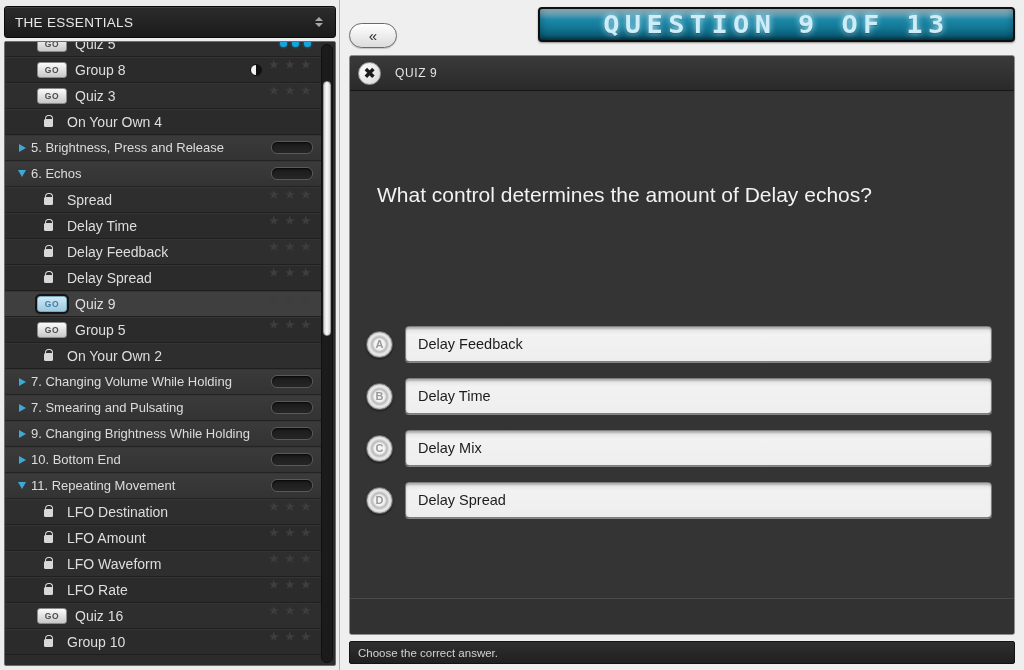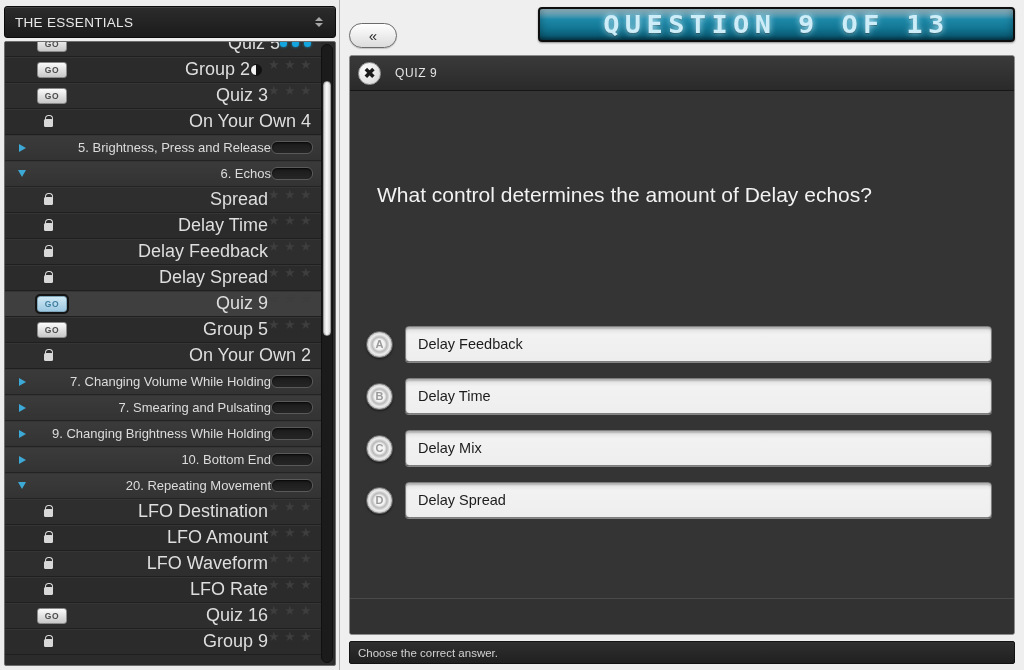--- a/index.html
+++ b/index.html
@@ -89,21 +89,20 @@
 
   
   .row {
     position: relative;
     display: flex;
     align-items: center;
     height: 26px;
     padding: 0 8px 0 10px;
     border-bottom: 1px solid #1f1f1f;
     box-shadow: inset 0 1px 0 #353535;
-    text-align: right;
   }
   .row.section {
     background: linear-gradient(#3b3b3b, #333333);
     border-bottom: 1px solid #232323;
   }
   .row.leaf { background: #2e2e2e; }
   .row.leaf.alt { background: #2b2b2b; }
   .row.active { background: #3f3f3f; }
 
   .disclosure {
@@ -183,23 +182,23 @@
     position: absolute;
     left: 1.5px; top: -4.5px;
     width: 6px; height: 6px;
     border: 1.8px solid #d8d8d8;
     border-bottom: none;
     border-radius: 3.5px 3.5px 0 0;
   }
 
   .leaf-label {
     color: #dedede;
-    font-size: 18px;
+    font-size: 14px;
     flex: 1;
-    margin-left: 0;
+    margin-left: 8px;
     white-space: nowrap;
   }
 
   .marks {
     display: flex;
     align-items: center;
     gap: 5px;
     margin-right: 2px;
   }
   .star {
@@ -453,21 +452,21 @@
               <span class="leaf-label">Quiz 5</span>
               <span class="marks">
                 <span class="dot"></span>
                 <span class="dot"></span>
                 <span class="dot"></span>
               </span>
             </div>
             <div class="row leaf alt">
               <span class="leaf-indent"></span>
               <span class="go-btn">GO</span>
-              <span class="leaf-label">Group 2</span>
+              <span class="leaf-label">Group 8</span>
               <span class="marks">
                 <span class="halfmoon"></span>
                 <span class="star"></span>
                 <span class="star"></span>
                 <span class="star"></span>
               </span>
             </div>
             <div class="row leaf">
               <span class="leaf-indent"></span>
               <span class="go-btn">GO</span>
@@ -601,21 +600,21 @@
               <span class="disclosure">
                 <span class="tri-right"></span>
               </span>
               <span class="section-label">10. Bottom End</span>
               <span class="progressbar"></span>
             </div>
             <div class="row section">
               <span class="disclosure">
                 <span class="tri-down"></span>
               </span>
-              <span class="section-label">20. Repeating Movement</span>
+              <span class="section-label">11. Repeating Movement</span>
               <span class="progressbar"></span>
             </div>
             <div class="row leaf">
               <span class="leaf-indent"></span>
               <span class="lock-icon">
                 <span class="lock-glyph"></span>
               </span>
               <span class="leaf-label">LFO Destination</span>
               <span class="marks">
                 <span class="star"></span>
@@ -667,21 +666,21 @@
                 <span class="star"></span>
                 <span class="star"></span>
                 <span class="star"></span>
               </span>
             </div>
             <div class="row leaf alt">
               <span class="leaf-indent"></span>
               <span class="lock-icon">
                 <span class="lock-glyph"></span>
               </span>
-              <span class="leaf-label">Group 9</span>
+              <span class="leaf-label">Group 10</span>
               <span class="marks">
                 <span class="star"></span>
                 <span class="star"></span>
                 <span class="star"></span>
               </span>
             </div>
           </div>
       </div>
       <div class="tree-scrollbar">
         <div class="tree-scrollbar-thumb"></div>

